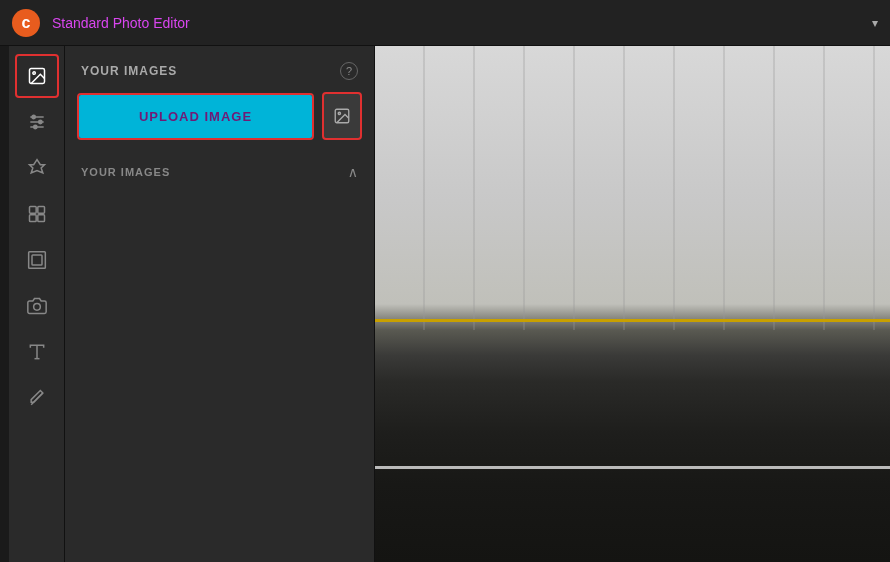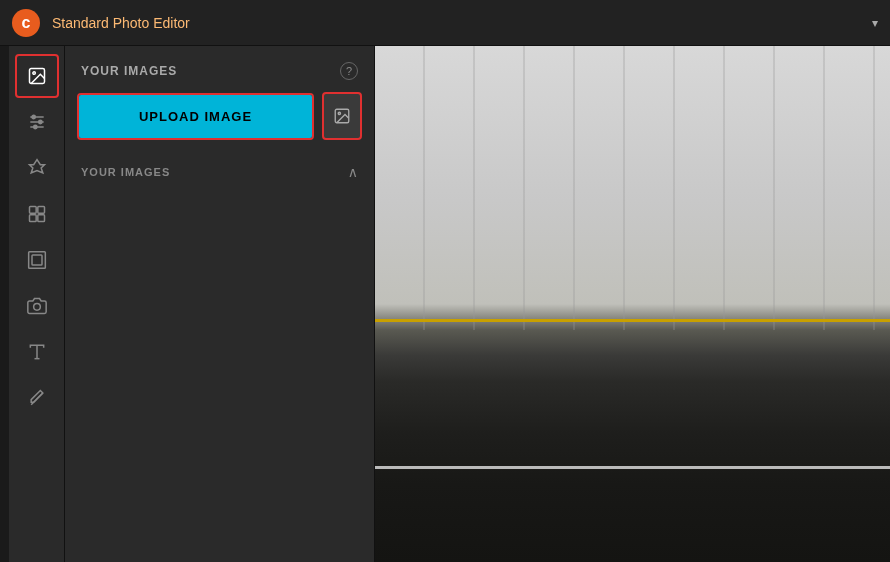--- a/index.html
+++ b/index.html
@@ -31,21 +31,21 @@
       display: flex;
       align-items: center;
       justify-content: center;
       font-weight: bold;
       font-size: 16px;
       color: white;
       margin-right: 12px;
       flex-shrink: 0;
     }
     .topbar-title {
-      color: #fdba74;
+      color: #d946ef;
       font-size: 14px;
       flex: 1;
     }
     .topbar-chevron {
       color: #aaa;
       font-size: 12px;
       margin-left: 4px;
     }
 
     
@@ -133,21 +133,21 @@
     }
     .upload-btn-wrapper {
       border: 2px solid #e03030;
       border-radius: 4px;
       flex: 1;
     }
     .upload-btn {
       width: 100%;
       padding: 14px 20px;
       background: #00b4d8;
-      color: #000000;
+      color: #701a75;
       font-size: 13px;
       font-weight: bold;
       letter-spacing: 1px;
       border: none;
       border-radius: 2px;
       cursor: pointer;
       text-transform: uppercase;
     }
     .upload-gallery-btn {
       width: 40px;

